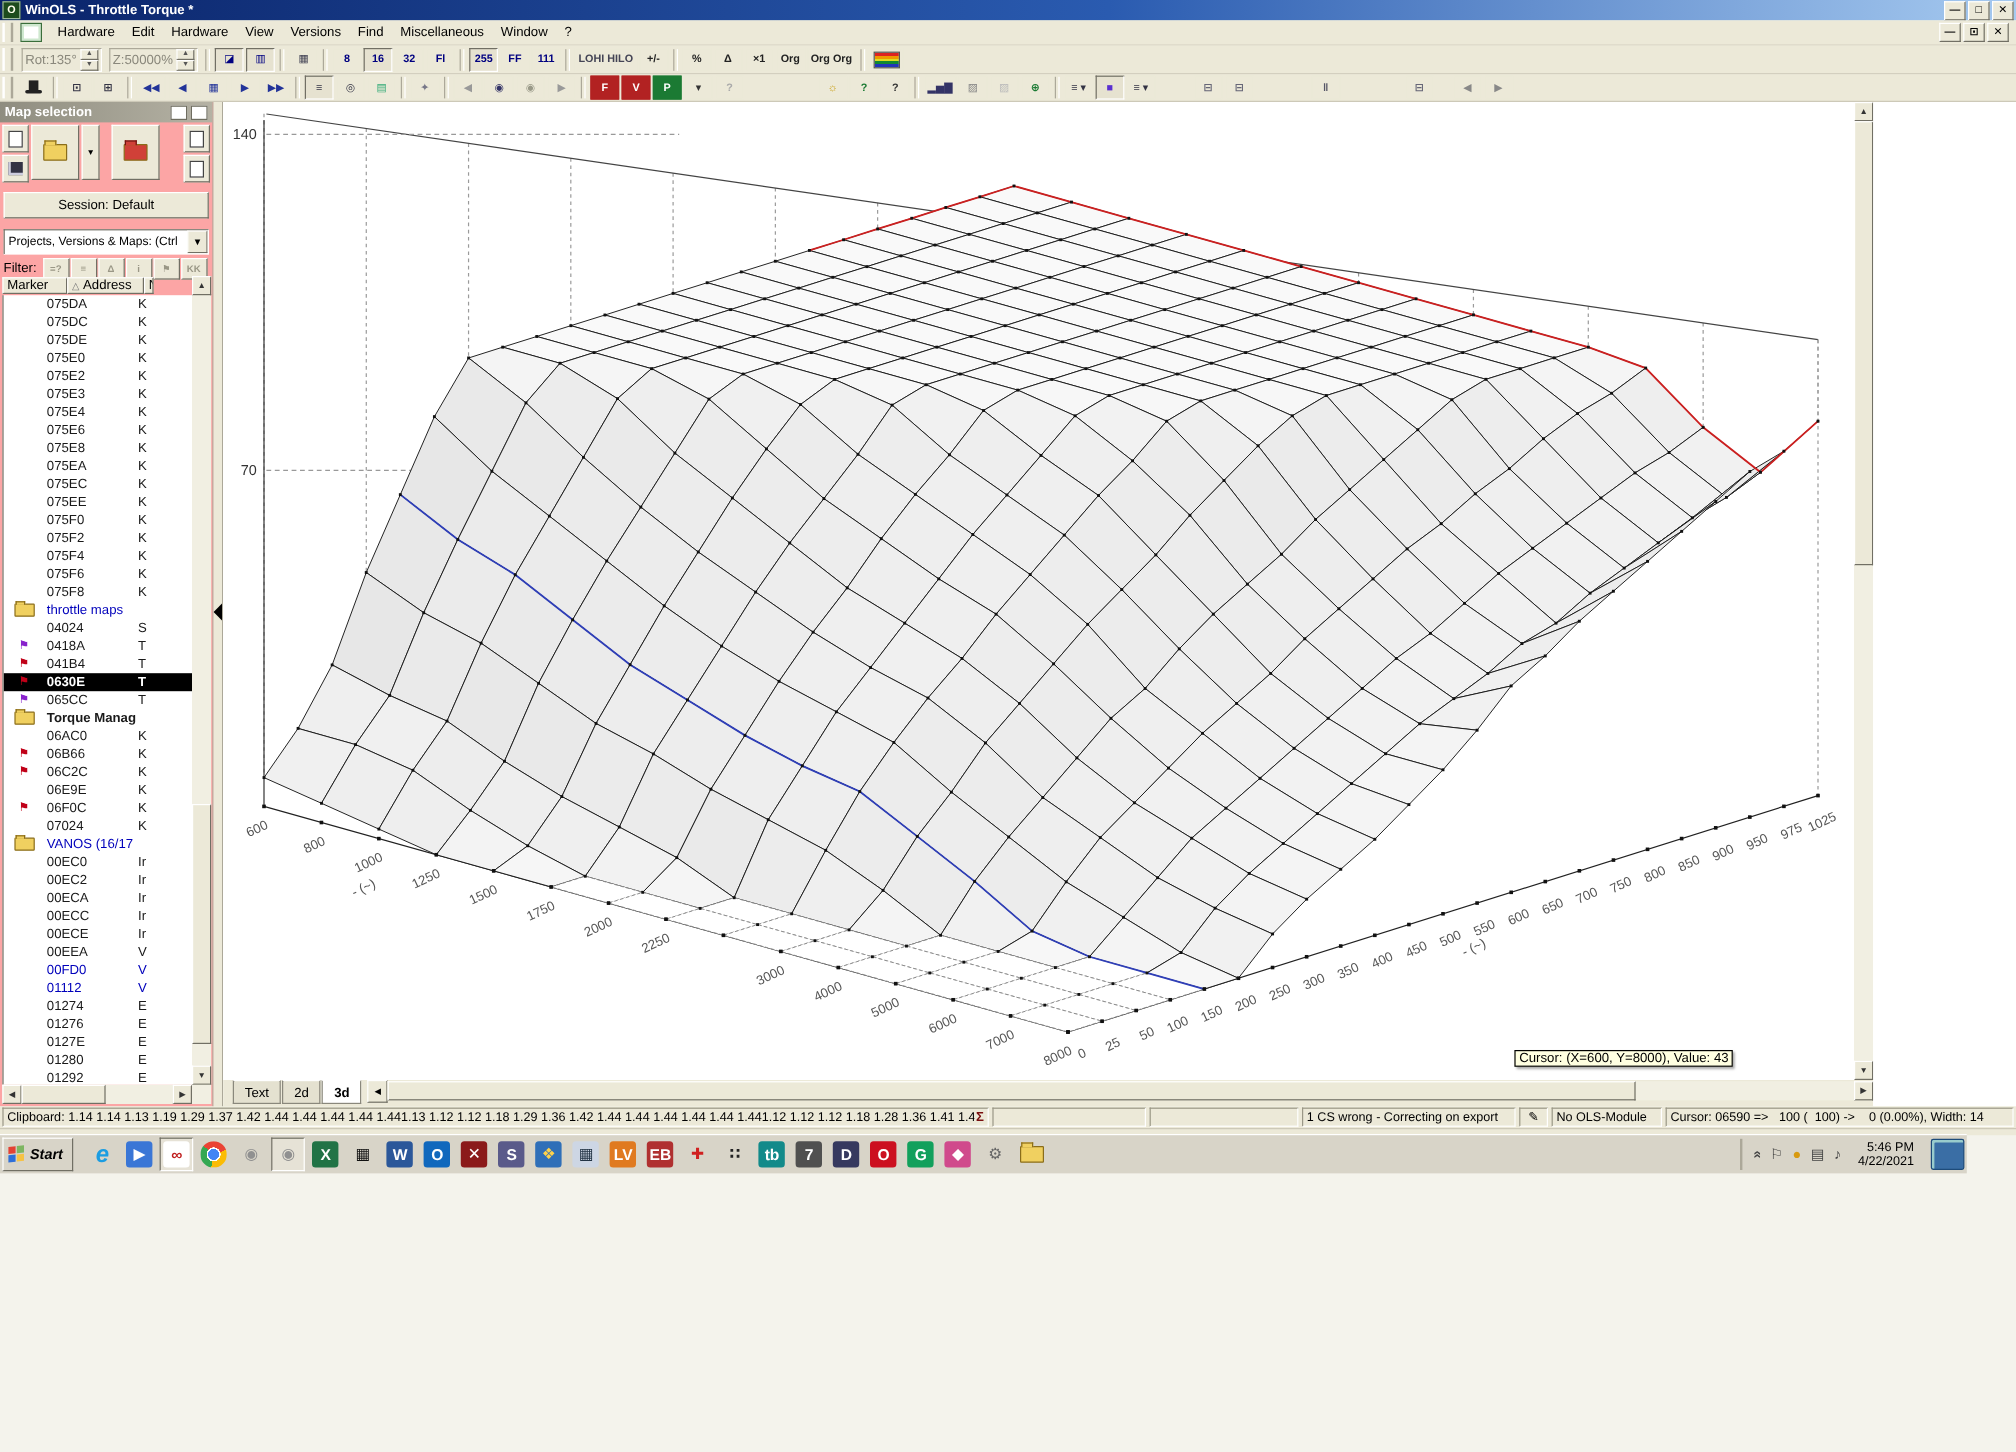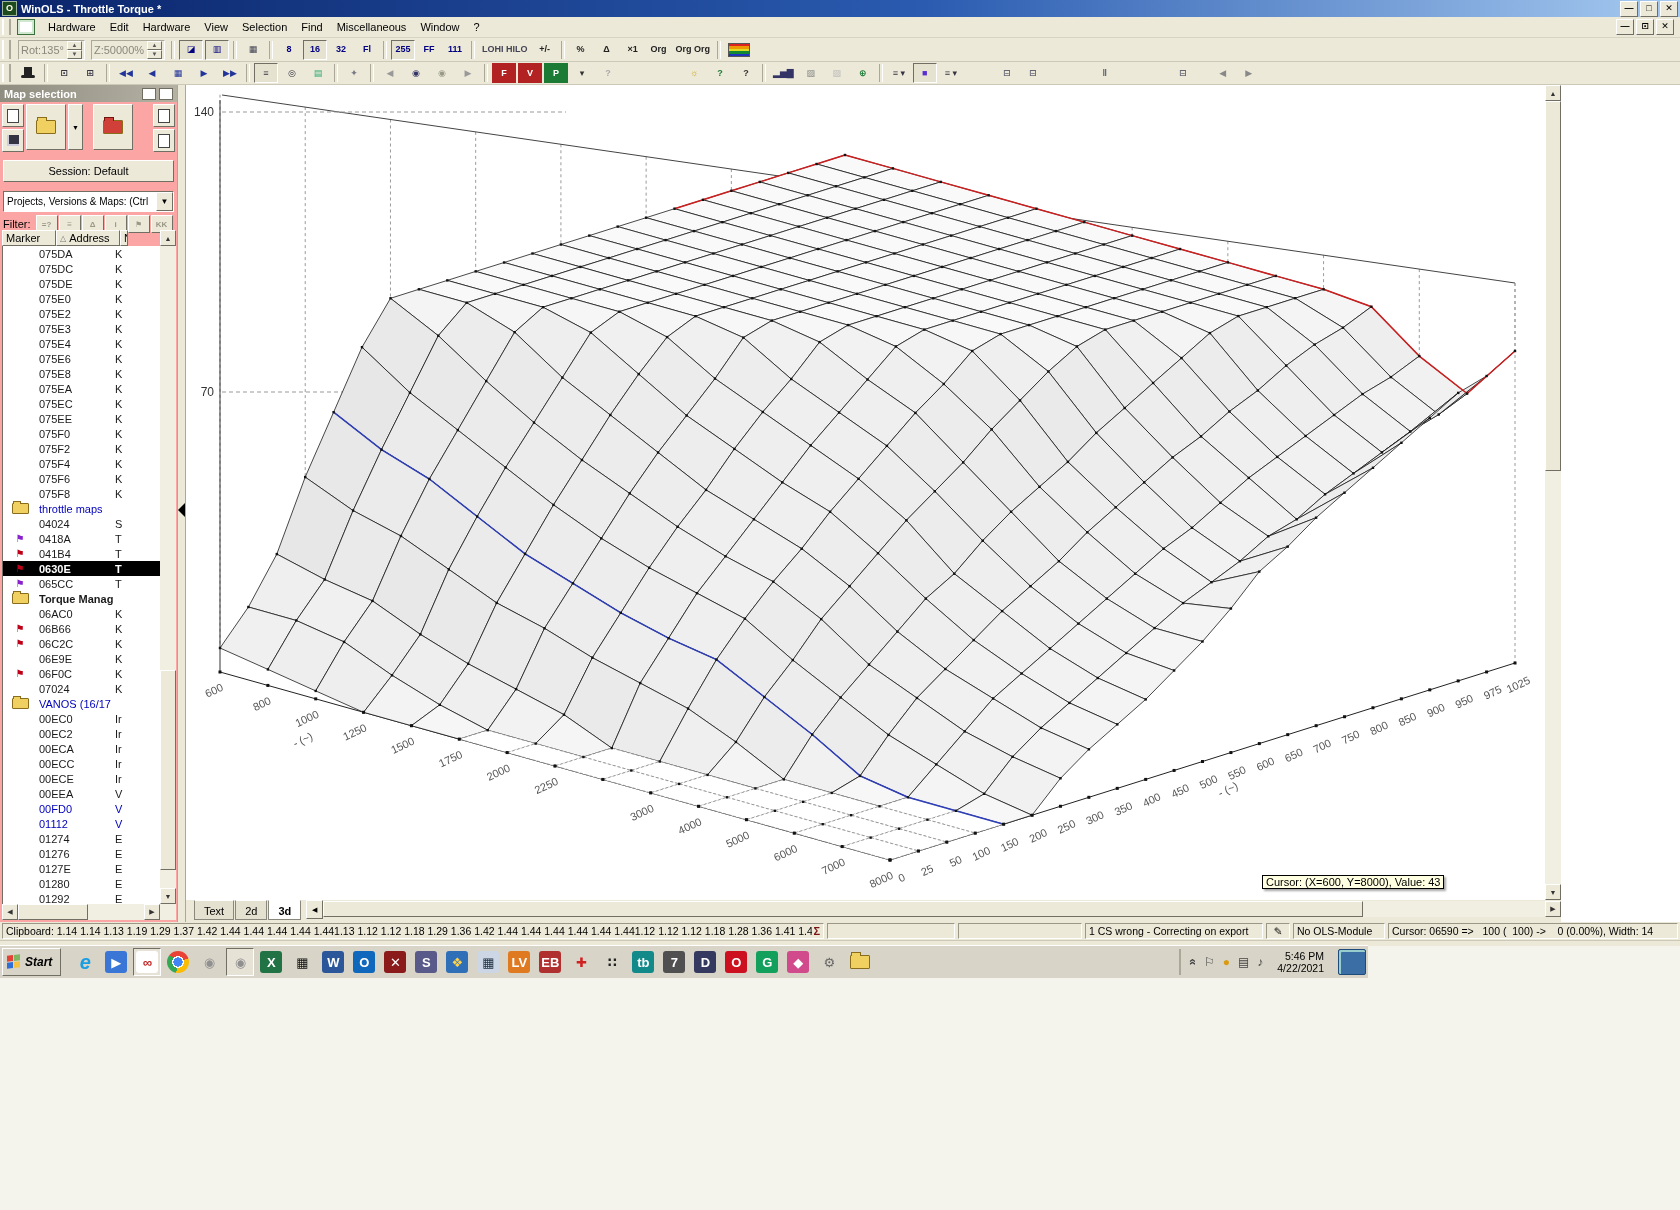--- a/index.html
+++ b/index.html
@@ -63,21 +63,21 @@
   .floppy-glyph{width:12px;height:11px;background:#334;box-shadow:inset 2px -2px 0 #ccd;}
   .session-btn{margin:4px 3px;height:20px;background:#ece9d8;border:1px solid;border-color:#fff #716f64 #716f64 #fff;
     font-size:11px;display:flex;align-items:center;justify-content:center;color:#000;}
   .view-combo{margin:9px 3px 0 3px;height:19px;background:#fff;border:1px solid;border-color:#716f64 #fff #fff #716f64;
     font-size:10px;display:flex;align-items:center;padding-left:3px;color:#000;white-space:nowrap;overflow:hidden;}
   .combo-arrow{margin-left:auto;width:15px;height:17px;background:#ece9d8;border:1px solid;
     border-color:#fff #716f64 #716f64 #fff;font-size:8px;display:flex;align-items:center;justify-content:center;flex:none;}
   .filter-row{margin:3px 3px 0 3px;display:flex;align-items:center;font-size:11px;color:#000;gap:1px;}
   .fbtn{width:20px;height:16px;background:#ece9d8;border:1px solid;border-color:#fff #716f64 #716f64 #fff;
     font-size:8px;color:#9a9786;display:flex;align-items:center;justify-content:center;font-weight:bold;}
-  .list-header{position:absolute;left:2px;top:145px;width:126px;height:16px;display:flex;font-size:11px;}
+  .list-header{position:absolute;left:2px;top:145px;width:126px;height:16px;display:flex;font-size:11px;align-items:center;}
   .hcell{background:#ece9d8;border:1px solid;border-color:#fff #716f64 #716f64 #fff;display:flex;
     align-items:center;padding:0 3px;box-sizing:border-box;white-space:nowrap;overflow:hidden;}
   .map-list{position:absolute;left:2px;top:161px;width:158px;height:658px;background:#fff;overflow:hidden;
     border-left:1px solid #716f64;box-sizing:border-box;}
   .mrow{height:15px;display:flex;align-items:center;font-size:11px;color:#1a1a1a;white-space:nowrap;}
   .mrow .mk{width:34px;display:flex;justify-content:center;flex:none;}
   .mrow .addr{width:76px;flex:none;padding-left:2px;}
   .mrow .nm{flex:1;overflow:hidden;}
   .mrow.selected{background:#000;color:#fff;font-weight:bold;}
   .mrow.style-blue .addr,.mrow.style-blue .nm{color:#0000bb;}
@@ -112,21 +112,21 @@
     font-size:7px;display:flex;align-items:center;justify-content:center;margin-left:4px;}
   .hscroll-track{flex:1;height:16px;background:#f1efe2;position:relative;margin-top:1px;}
   
   .statusbar{position:absolute;left:0;top:922px;width:1680px;height:18px;background:#ece9d8;display:flex;
     gap:3px;padding:1px 2px;box-sizing:border-box;font-size:10.5px;}
   .spanel{border:1px solid;border-color:#9a9786 #fff #fff #9a9786;display:flex;align-items:center;
     padding:0 3px;white-space:pre;overflow:hidden;box-sizing:border-box;color:#000;}
   .sum-glyph{color:#7a1010;font-weight:bold;margin-left:1px;font-size:11px;}
   .app-bottom-strip{position:absolute;left:0;top:940px;width:1680px;height:5px;background:#ece9d8;border-top:1px solid #cdc9b8;}
   
-  .taskbar{position:absolute;left:0;top:945px;width:1368px;height:33px;background:#d8d4c8;border-top:1px solid #fff;
+  .taskbar{position:absolute;left:0;top:945px;width:1639px;height:33px;background:#d8d4c8;border-top:1px solid #fff;
     display:flex;align-items:center;padding:16px 2px;box-sizing:border-box;}
   .start-btn{height:26px;background:#d8d4c8;border:1px solid;border-color:#fff #716f64 #716f64 #fff;
     display:flex;align-items:center;font-size:12px;font-weight:bold;font-style:italic;padding:0 8px 0 4px;gap:4px;}
   .winflag{width:14px;height:14px;display:grid;grid-template-columns:6px 6px;grid-template-rows:6px 6px;gap:1px;transform:skewY(-6deg);}
   .winflag i{display:block;}
   .ql{display:flex;align-items:center;gap:3px;margin-left:10px;}
   .ql-icon{width:28px;height:28px;display:flex;align-items:center;justify-content:center;position:relative;}
   .ql-icon.pressed{border:1px solid;border-color:#716f64 #fff #fff #716f64;background:#e6e2d6;box-sizing:border-box;}
   .ql-tile{width:22px;height:22px;border-radius:3px;display:flex;align-items:center;justify-content:center;
     font-size:13px;font-weight:bold;}
@@ -158,21 +158,21 @@
   </div>
 
   <div class="menubar">
     <div class="grip"></div>
     <div class="menu-doc-icon"></div>
     <div id="menu-items" style="display:flex;">
         <div class="menu-item">Hardware</div>
         <div class="menu-item">Edit</div>
         <div class="menu-item">Hardware</div>
         <div class="menu-item">View</div>
-        <div class="menu-item">Selection</div>
+        <div class="menu-item">Versions</div>
         <div class="menu-item">Find</div>
         <div class="menu-item">Miscellaneous</div>
         <div class="menu-item">Window</div>
         <div class="menu-item">?</div>
       </div>
     <div class="mdi-ctrls">
       <div class="tb-btn">—</div>
       <div class="tb-btn">⊡</div>
       <div class="tb-btn">✕</div>
     </div>

